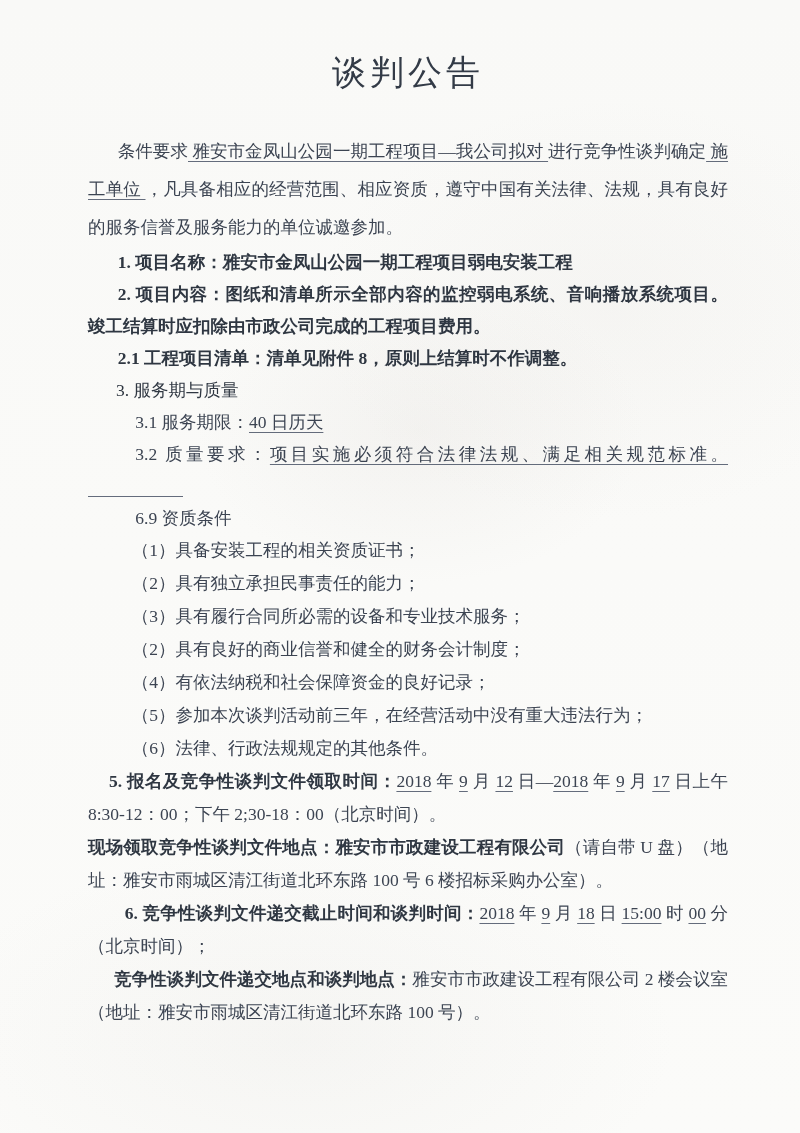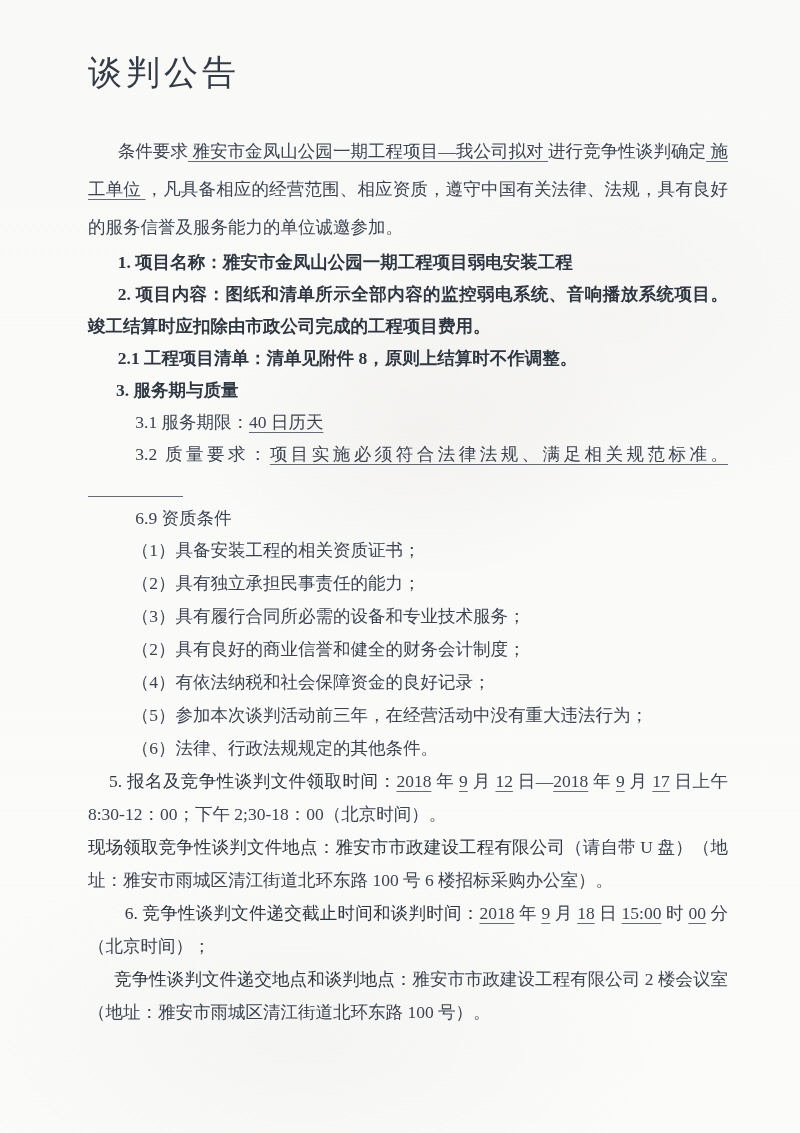--- a/index.html
+++ b/index.html
@@ -20,38 +20,39 @@
     box-sizing: border-box;
     width: 800px;
     height: 1133px;
     padding: 40px 72px 0 88px;
     font-size: 17.5px;
   }
   .title {
     font-size: 34px;
     font-weight: 400;
     letter-spacing: 4px;
+    text-align: center;
     color: #333b47;
     margin: 10px 0 36px 0;
   }
   .doc-body p {
     margin: 0;
     line-height: 32px;
     text-align: justify;
   }
   .k-intro { text-indent: 1.7em; line-height: 38px !important; }
   .k-h     { text-indent: 1.7em; font-weight: bold; color: #2f3742; font-family: Liberation Serif, serif; }
-  .k-h3    { text-indent: 1.6em; font-weight: bold; color: #2f3742; }
+  .k-h3    { text-indent: 1.6em; font-weight: normal; color: #2f3742; }
   .k-sub   { text-indent: 2.7em; }
   .k-li    { text-indent: 2.5em; line-height: 33px !important; }
   .k-p5    { text-indent: 1.2em; line-height: 33px !important; }
   .k-flush { text-indent: 0;     line-height: 33px !important; }
   .k-p6    { text-indent: 2.1em; line-height: 33px !important; }
   .k-pd    { text-indent: 1.5em; line-height: 33px !important; }
-  .b { font-weight: normal; color: #2f3742; }
+  .b { font-weight: bold; color: #2f3742; }
   .u {
     text-decoration: underline;
     text-decoration-thickness: 1.3px;
     text-decoration-color: rgba(62, 72, 92, 0.8);
     text-underline-offset: 4px;
   }
   .ufill {
     display: inline-block;
     height: 4px;
     border-bottom: 1.4px solid rgba(62, 72, 92, 0.8);

